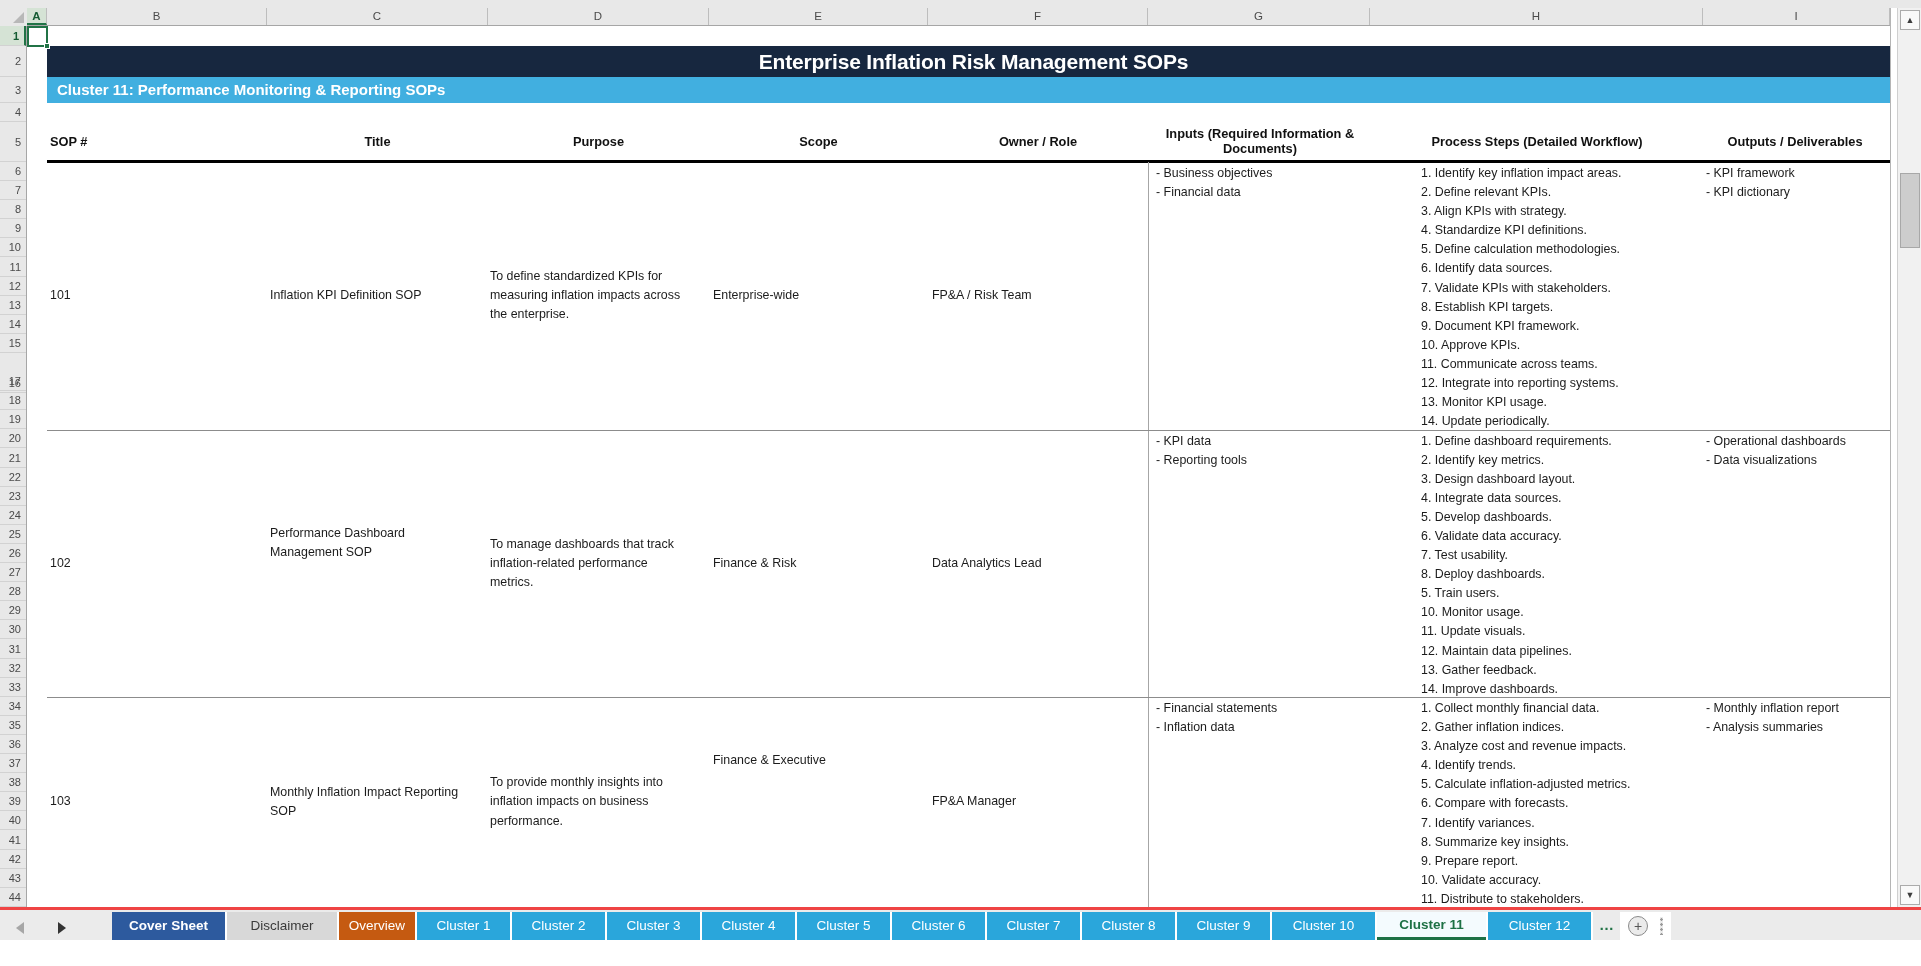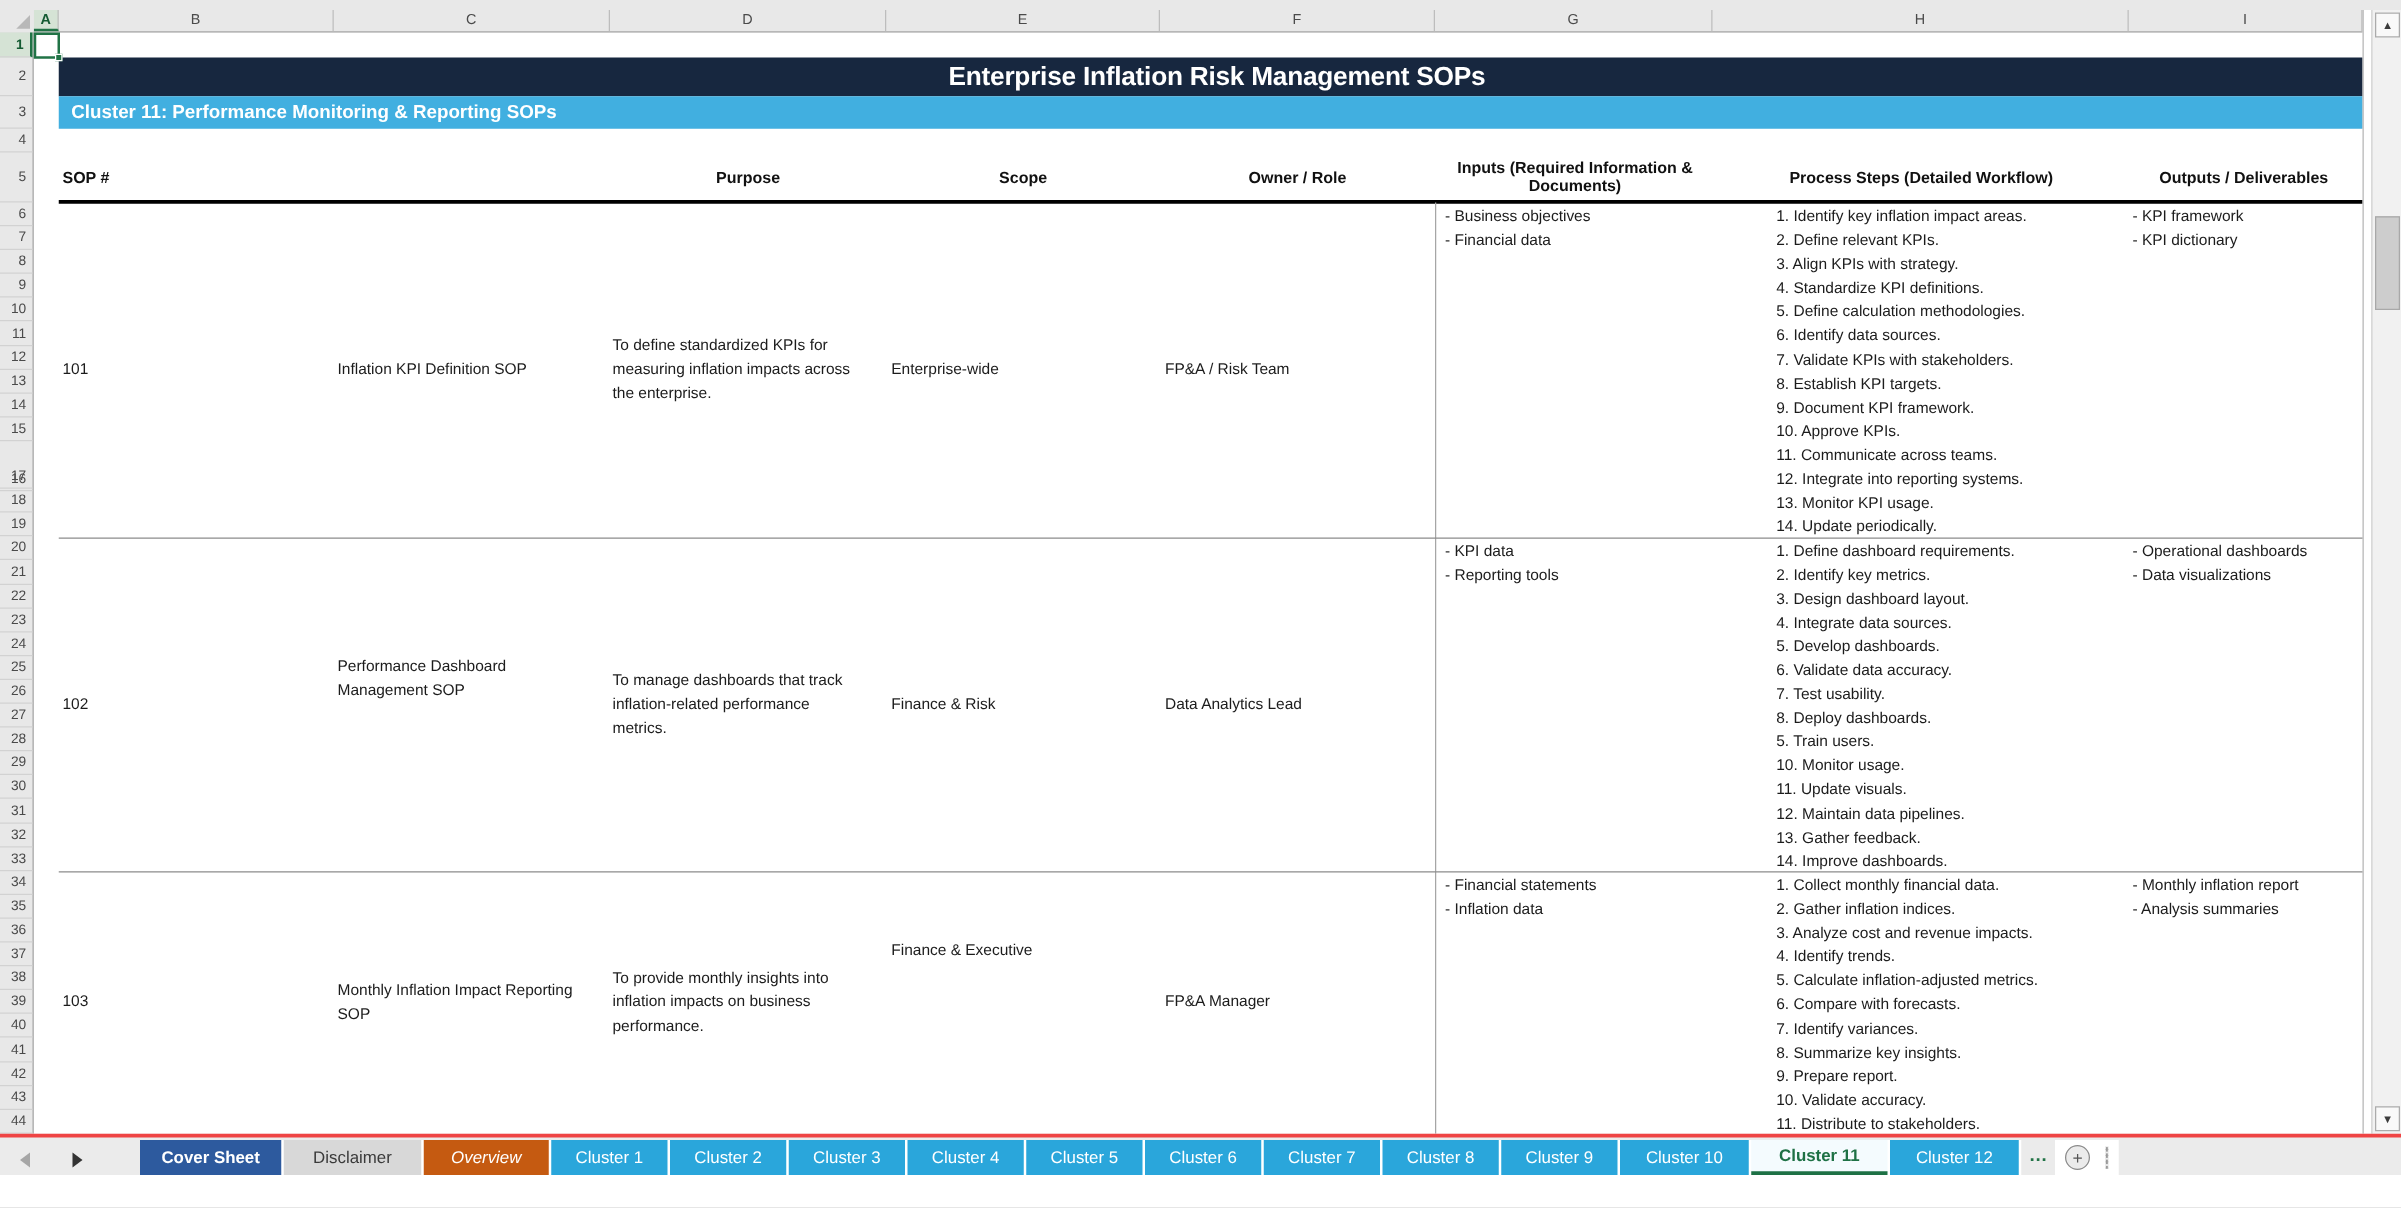--- a/index.html
+++ b/index.html
@@ -240,21 +240,21 @@
     <div class="vthumb"></div>
     <div class="vbtn" style="bottom:2px;">▼</div>
   </div>
 
   <div class="abs tabbar">
     <div class="navarr" style="left:16px;border-right:8px solid #A6A6A6;"></div>
     <div class="navarr" style="left:58px;border-left:8px solid #333;"></div>
     <div class="tabs" id="tabs">
         <div class="tab" style="width: 113px; background: rgb(45, 90, 158); font-weight: bold;">Cover Sheet</div>
         <div class="tab" style="width: 110px; background: rgb(216, 216, 216); color: rgb(58, 58, 58);">Disclaimer</div>
-        <div class="tab" style="width: 100px; background: rgb(197, 90, 17); font-style: italic;">Overview</div>
+        <div class="tab" style="width: 76px; background: rgb(197, 90, 17);">Overview</div>
         <div class="tab" style="width: 93px; background: rgb(42, 166, 219);">Cluster 1</div>
         <div class="tab" style="width: 93px; background: rgb(42, 166, 219);">Cluster 2</div>
         <div class="tab" style="width: 93px; background: rgb(42, 166, 219);">Cluster 3</div>
         <div class="tab" style="width: 93px; background: rgb(42, 166, 219);">Cluster 4</div>
         <div class="tab" style="width: 93px; background: rgb(42, 166, 219);">Cluster 5</div>
         <div class="tab" style="width: 93px; background: rgb(42, 166, 219);">Cluster 6</div>
         <div class="tab" style="width: 93px; background: rgb(42, 166, 219);">Cluster 7</div>
         <div class="tab" style="width: 93px; background: rgb(42, 166, 219);">Cluster 8</div>
         <div class="tab" style="width: 93px; background: rgb(42, 166, 219);">Cluster 9</div>
         <div class="tab" style="width: 103px; background: rgb(42, 166, 219);">Cluster 10</div>
@@ -290,20 +290,21 @@
       </div>
     <div class="sb" style="left:1660px;top:6px;">
         <div class="icon-break"></div>
       </div>
     <div class="sb" style="left:1702px;font-size:17px;color:#333;">−</div>
 
     <div class="sb" style="left:1850px;font-size:17px;color:#333;">+</div>
     <div class="sb" style="left:1874px;">80%</div>
   </div>
 <div class="hdrcell left" style="left: 50px; width: 160px;">SOP #</div>
+    <div class="hdrcell" style="left: 267px; width: 221px;">Title</div>
     <div class="hdrcell" style="left: 488px; width: 221px;">Purpose</div>
     <div class="hdrcell" style="left: 709px; width: 219px;">Scope</div>
     <div class="hdrcell" style="left: 928px; width: 220px;">Owner / Role</div>
     <div class="hdrcell" style="left: 1144px; width: 232px;">Inputs (Required Information &amp; Documents)</div>
     <div class="hdrcell" style="left: 1377px; width: 320px;">Process Steps (Detailed Workflow)</div>
     <div class="hdrcell" style="left: 1700px; width: 190px;">Outputs / Deliverables</div>
     <div class="rowsep" style="top: 429.5px;"></div>
     <div class="rowsep" style="top: 697px;"></div>
   </div>
 

